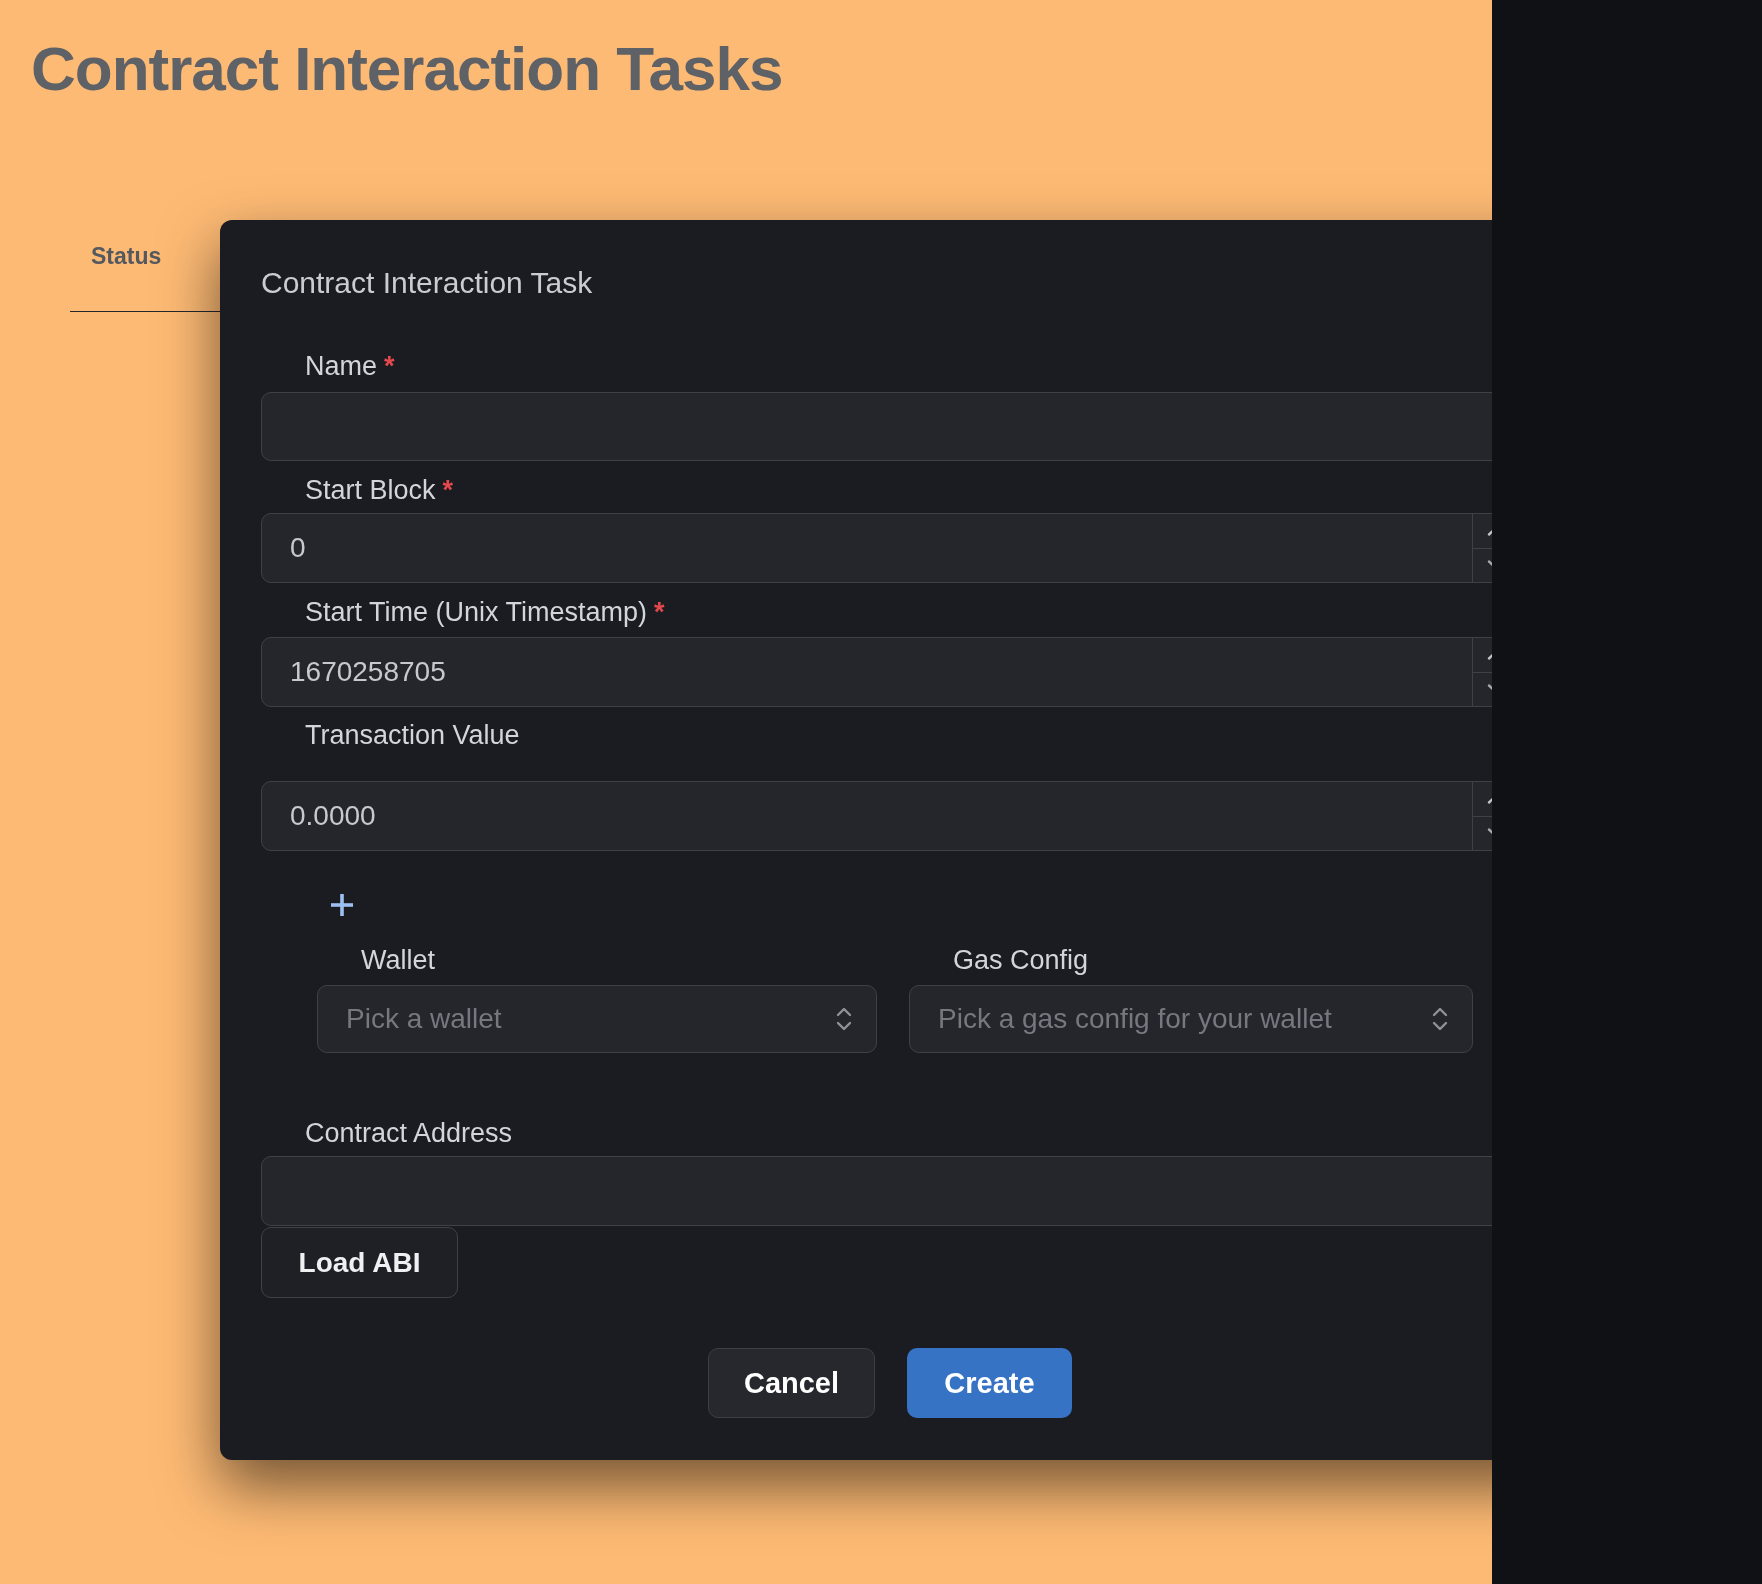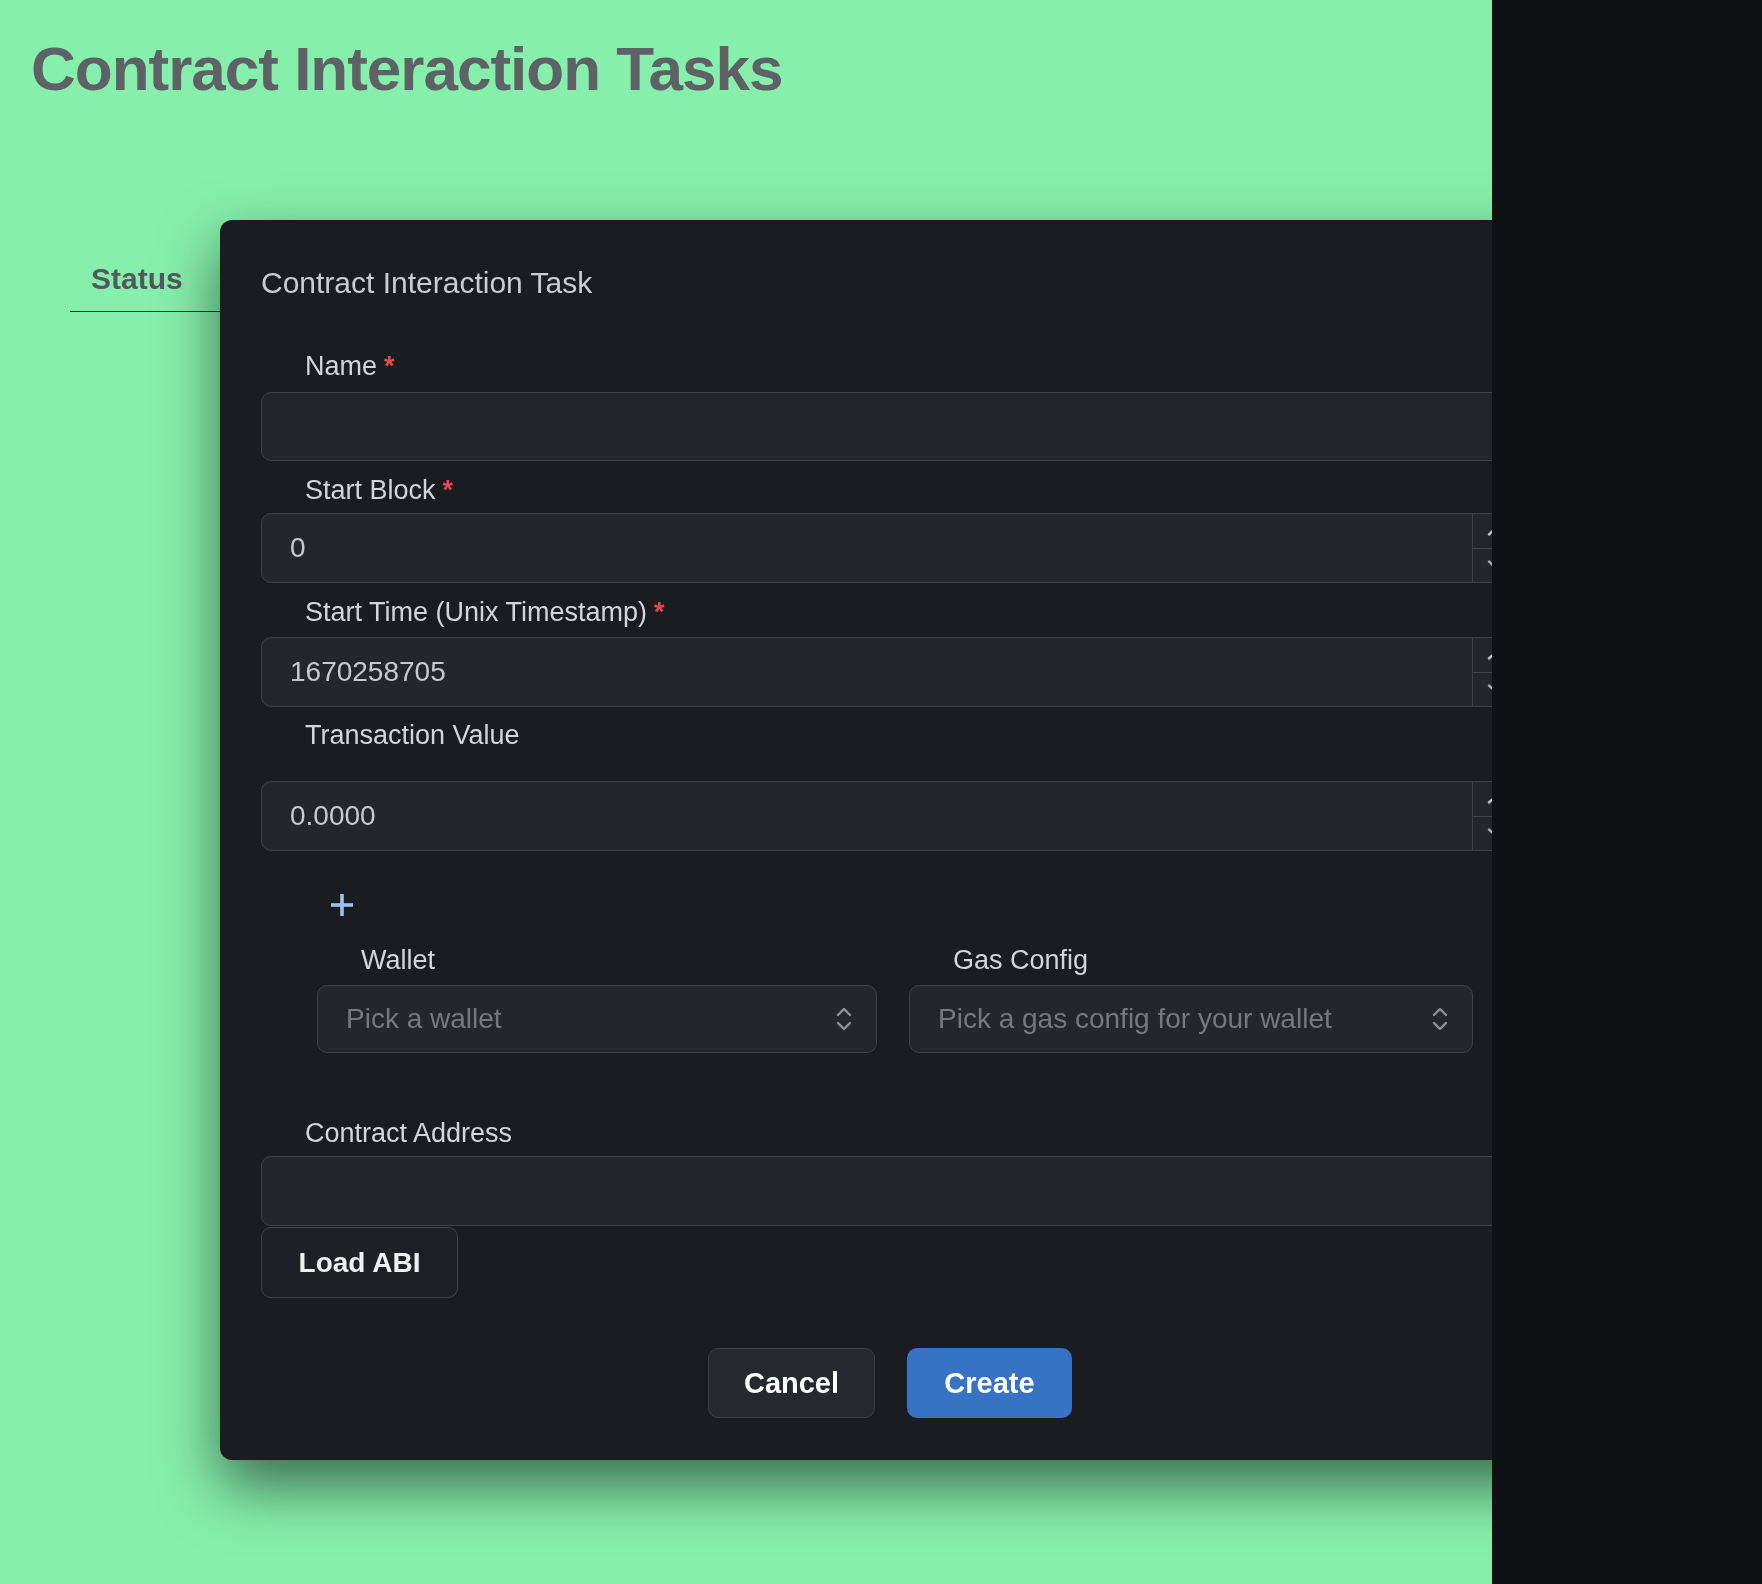--- a/index.html
+++ b/index.html
@@ -1,31 +1,31 @@
 <!DOCTYPE html>
 <html><head>
 <meta charset="utf-8">
 <style>
   * { margin:0; padding:0; box-sizing:border-box; }
   html,body { background:#101114; }
   .screen {
     position:relative; width:1492px; height:1584px;
-    background:#86efac; overflow:hidden;
+    background:#fdba74; overflow:hidden;
     font-family:"Liberation Sans","DejaVu Sans",sans-serif;
   }
 
   .page-title {
     position:absolute; left:31px; top:33px;
     font-size:62px; font-weight:700; color:#5e6165; letter-spacing:-1px;
     white-space:nowrap;
   }
 
   .col-header {
-    position:absolute; top:243px; font-size:30px; font-weight:700;
-    color:#54585f; white-space:nowrap; z-index:1;margin-top:19px;
+    position:absolute; top:243px; font-size:23px; font-weight:700;
+    color:#54585f; white-space:nowrap; z-index:1;
   }
   .col-status { left:91px; }
   .col-args  { right:93px; }
   .thead-line {
     position:absolute; left:70px; top:311px; width:1692px; height:1px;
     background:#25272c; z-index:1;
   }
 
   .modal {
     position:absolute; left:220px; top:220px; width:1340px; height:1240px;

